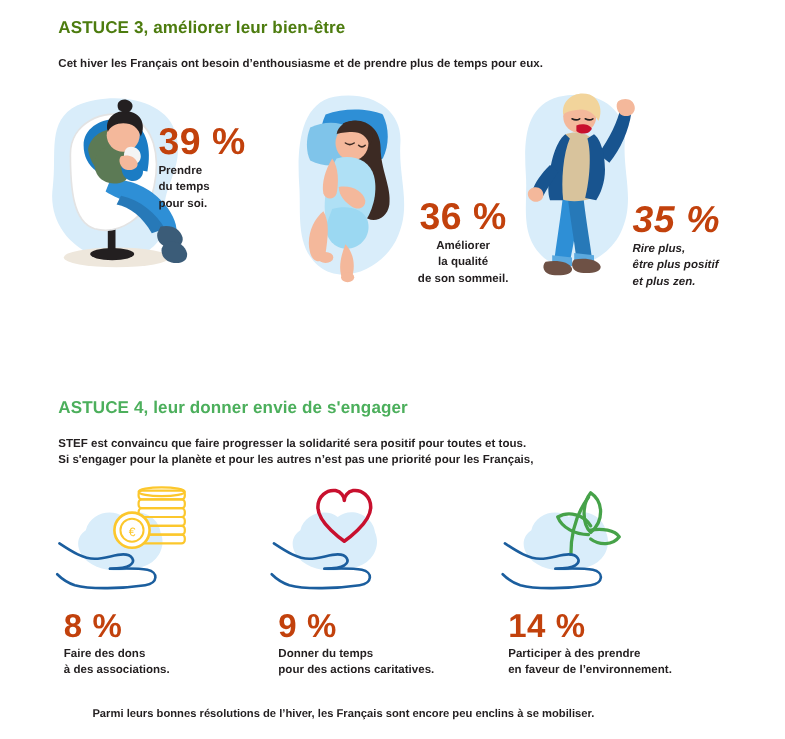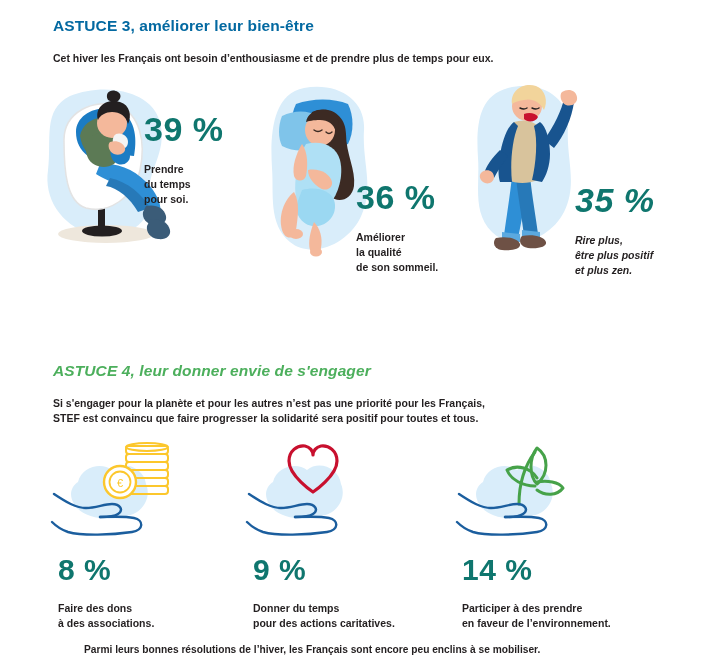--- a/index.html
+++ b/index.html
@@ -22,52 +22,52 @@
     font-weight: bold;
     color: #231f20;
     line-height: 1.45;
     margin-top: 16px;
   }
 
   
   .pct {
     font-size: 34px;
     font-weight: bold;
-    color: #0f766e;
+    color: #c2410c;
     letter-spacing: .5px;
     line-height: 1;
     white-space: nowrap;
   }
   .pct-small { font-size: 30px; }
   .caption {
     font-size: 10.5px;
     font-weight: bold;
     color: #231f20;
     line-height: 1.42;
-    margin-top: 16px;
+    margin-top: 2px;
     white-space: pre-line;
   }
 
   .abs { position: absolute; }
 
   .footnote {
     font-size: 10.2px;
     font-weight: bold;
     color: #231f20;
   }
 
   svg { display: block; overflow: visible; }
 </style>
 </head>
 <body>
 
 <div class="page">
 
   <div class="abs" style="left:53px; top:17px; width:620px;">
-    <div class="section-title" style="color:#0369a1;">ASTUCE 3, améliorer leur bien-être</div>
+    <div class="section-title" style="color:#4d7c0f;">ASTUCE 3, améliorer leur bien-être</div>
     <div class="section-sub">Cet hiver les Français ont besoin d’enthousiasme et de prendre plus de temps pour eux.</div>
   </div>
 
   <div class="abs" style="left:24px; top:78px;">
     <svg width="170" height="175" viewBox="0 0 170 175">
       <path d="M46 18 C80 4 128 12 136 44 C144 76 122 92 126 118 C130 146 96 166 66 156 C36 146 20 120 24 92 C28 62 18 32 46 18 Z" fill="#D9EDFA"></path>
       <ellipse cx="82" cy="156" rx="48" ry="9" fill="#EEE7DC"></ellipse>
       <rect x="74" y="128" width="7" height="24" fill="#231f20"></rect>
       <ellipse cx="78" cy="153" rx="20" ry="5.5" fill="#231f20"></ellipse>
 
@@ -120,21 +120,21 @@
       <path d="M52 62 C46 72 42 84 44 94 C46 100 54 100 56 94 C58 84 58 70 52 62 Z" fill="#F4B89B"></path>
       <path d="M58 88 C70 86 80 92 82 100 C83 106 76 110 70 106 C64 102 58 96 58 88 Z" fill="#F4B89B"></path>
 
       <path d="M44 110 C34 118 28 134 32 148 C35 158 44 158 46 148 C48 134 50 120 44 110 Z" fill="#F4B89B"></path>
       <path d="M64 140 C60 150 58 160 60 168 C62 174 70 173 71 166 C73 156 70 146 64 140 Z" fill="#F4B89B"></path>
       <ellipse cx="46" cy="152" rx="7" ry="5" fill="#F4B89B"></ellipse>
       <ellipse cx="66" cy="170" rx="6" ry="4.5" fill="#F4B89B"></ellipse>
     </svg>
   </div>
 
-  <div class="abs" style="left:356px; top:180px; width:130px;">
+  <div class="abs" style="left:356px; top:180px; width:130px;text-align:center;">
     <div class="pct">36 %</div>
     <div class="caption">Améliorer
 la qualité
 de son sommeil.</div>
   </div>
 
   <div class="abs" style="left:460px; top:78px;">
     <svg width="140" height="185" viewBox="0 0 140 185">
       <path d="M48 10 C82 2 110 20 108 50 C106 80 118 106 104 134 C90 162 52 174 32 154 C12 134 20 106 18 80 C16 48 18 18 48 10 Z" fill="#D9EDFA"></path>
 
@@ -165,24 +165,24 @@
   </div>
 
   <div class="abs" style="left:575px; top:183px; width:140px;font-style:italic;">
     <div class="pct">35 %</div>
     <div class="caption">Rire plus,
 être plus positif
 et plus zen.</div>
   </div>
 
   <div class="abs" style="left:53px; top:362px; width:620px;">
-    <div class="section-title" style="color:#4CAF5C;font-style:italic;">ASTUCE 4, leur donner envie de s'engager</div>
+    <div class="section-title" style="color:#4CAF5C;">ASTUCE 4, leur donner envie de s'engager</div>
     <div class="section-sub">
+      <div>STEF est convaincu que faire progresser la solidarité sera positif pour toutes et tous.</div>
       <div>Si s'engager pour la planète et pour les autres n’est pas une priorité pour les Français,</div>
-      <div>STEF est convaincu que faire progresser la solidarité sera positif pour toutes et tous.</div>
     </div>
   </div>
 
   <div class="abs" style="left:48px; top:442px;">
     <svg width="140" height="100" viewBox="0 0 140 100">
       <path d="M30 40 C34 24 54 20 64 28 C76 18 96 26 98 42 C104 56 94 72 78 74 C60 80 34 76 26 62 C20 52 24 44 30 40 Z" fill="#D9EDFA"></path>
 
       <g stroke="#FCC72C" stroke-width="2" fill="none">
         <rect x="78" y="4" width="42" height="8" rx="3"></rect>
         <rect x="78" y="12" width="42" height="8" rx="3"></rect>

